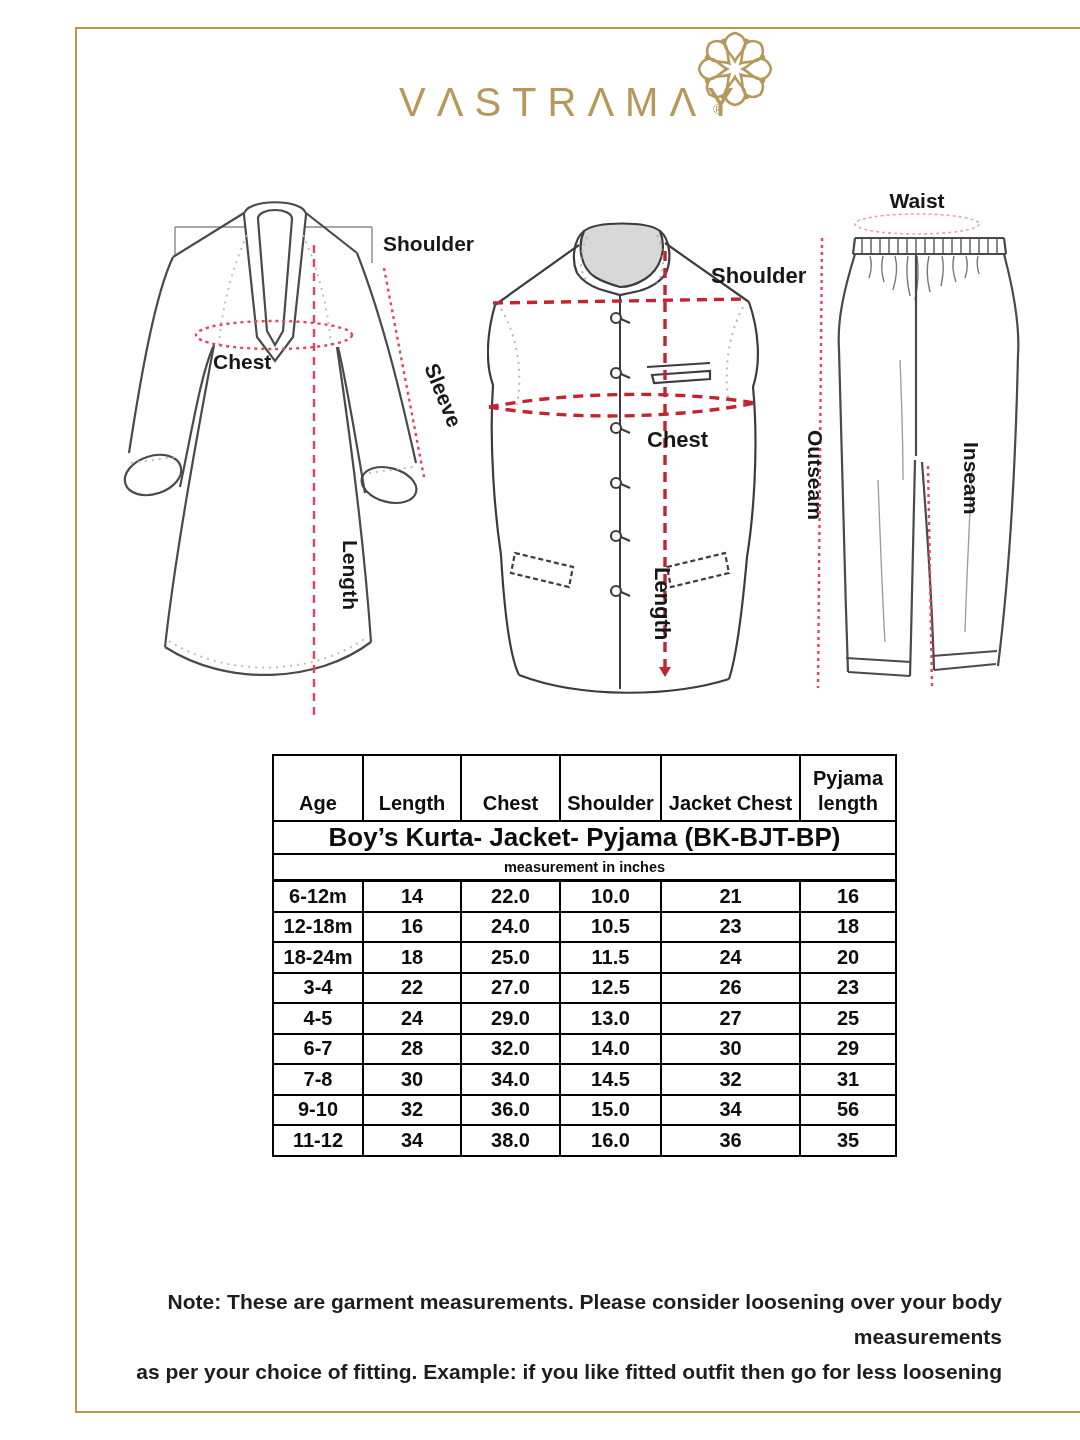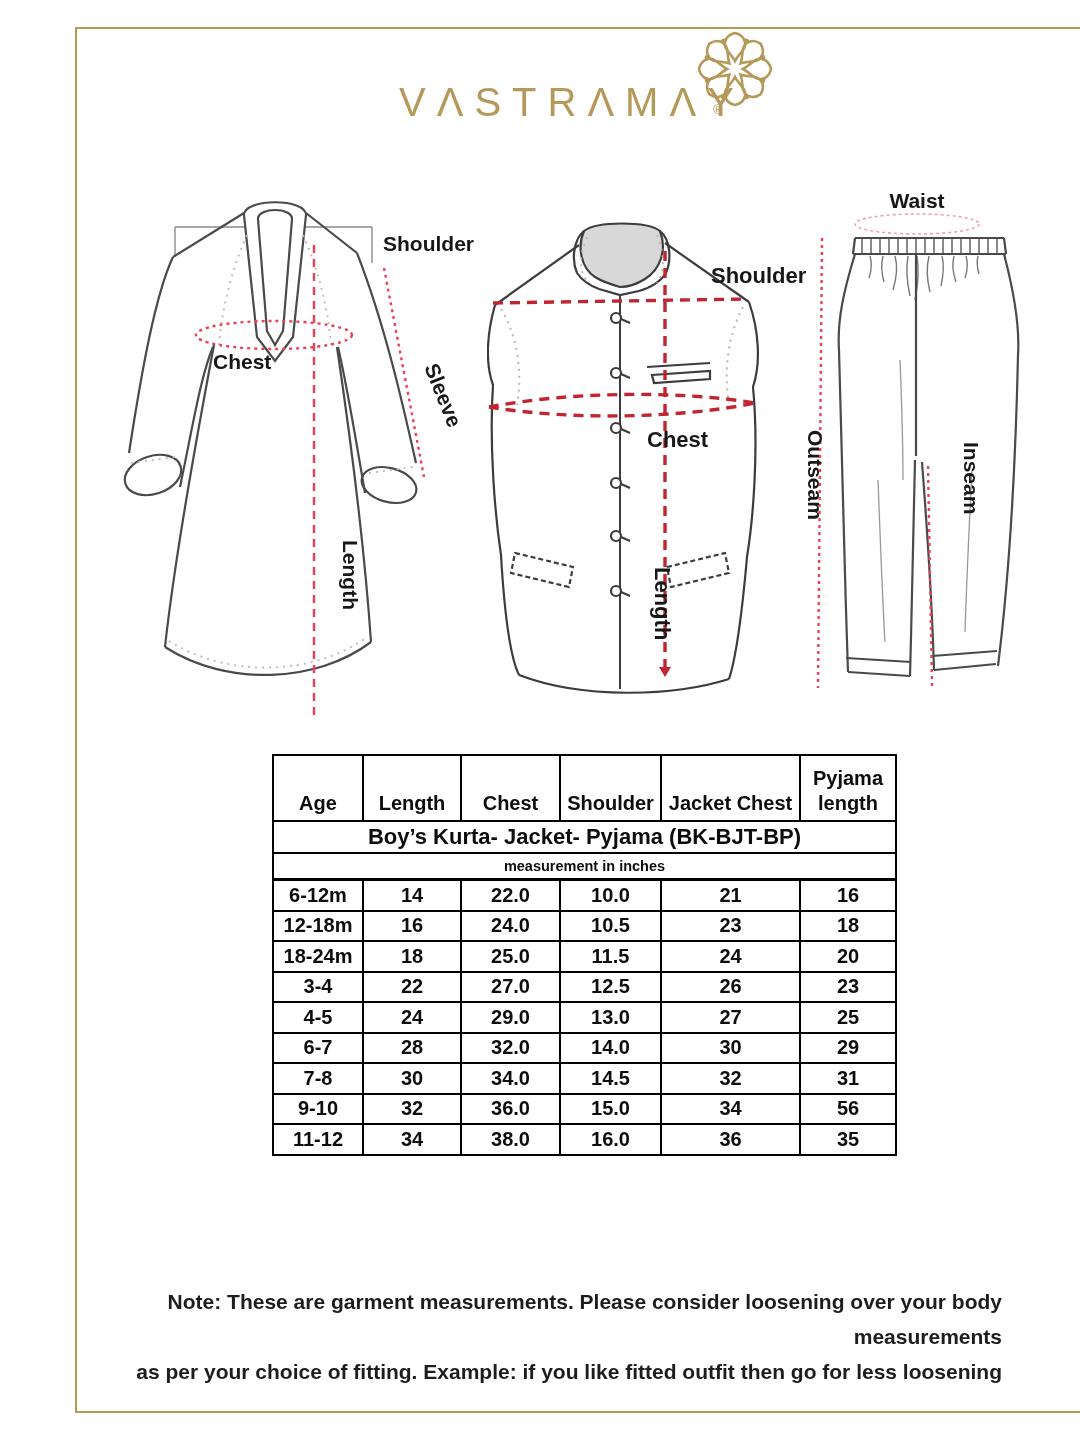--- a/index.html
+++ b/index.html
@@ -15,21 +15,21 @@
   .mandala{position:absolute;left:646px;top:26px;}
   
   .fig{position:absolute;}
   .fig text{font-family:"Liberation Sans",sans-serif;font-weight:700;fill:#171717;}
   
   .tablewrap{position:absolute;left:225px;top:754px;width:623px;}
   table{border-collapse:collapse;table-layout:fixed;width:623px;
         font-family:"Liberation Sans",sans-serif;font-weight:700;color:#0d0d0d;}
   td,th{border:2px solid #000;text-align:center;padding:0;overflow:hidden;}
   .c0{width:90px}.c1{width:98px}.c2{width:99px}.c3{width:101px}.c4{width:139px}.c5{width:96px}
-  .row-title td{height:30px;font-size:22px;}
+  .row-title td{height:30px;font-size:26px;}
   .row-sub td{height:24px;font-size:14.5px;border-bottom-width:3px;}
   thead th{height:60px;font-size:20px;vertical-align:bottom;padding-bottom:4px;line-height:25px;}
   tbody td{height:28.5px;font-size:20px;}
   
   .note{position:absolute;left:30px;top:1284px;width:925px;text-align:right;
         font-size:21px;line-height:35px;color:#1d1d1d;font-weight:bold;}
   .note span{display:block;}
 </style>
 </head>
 <body>

